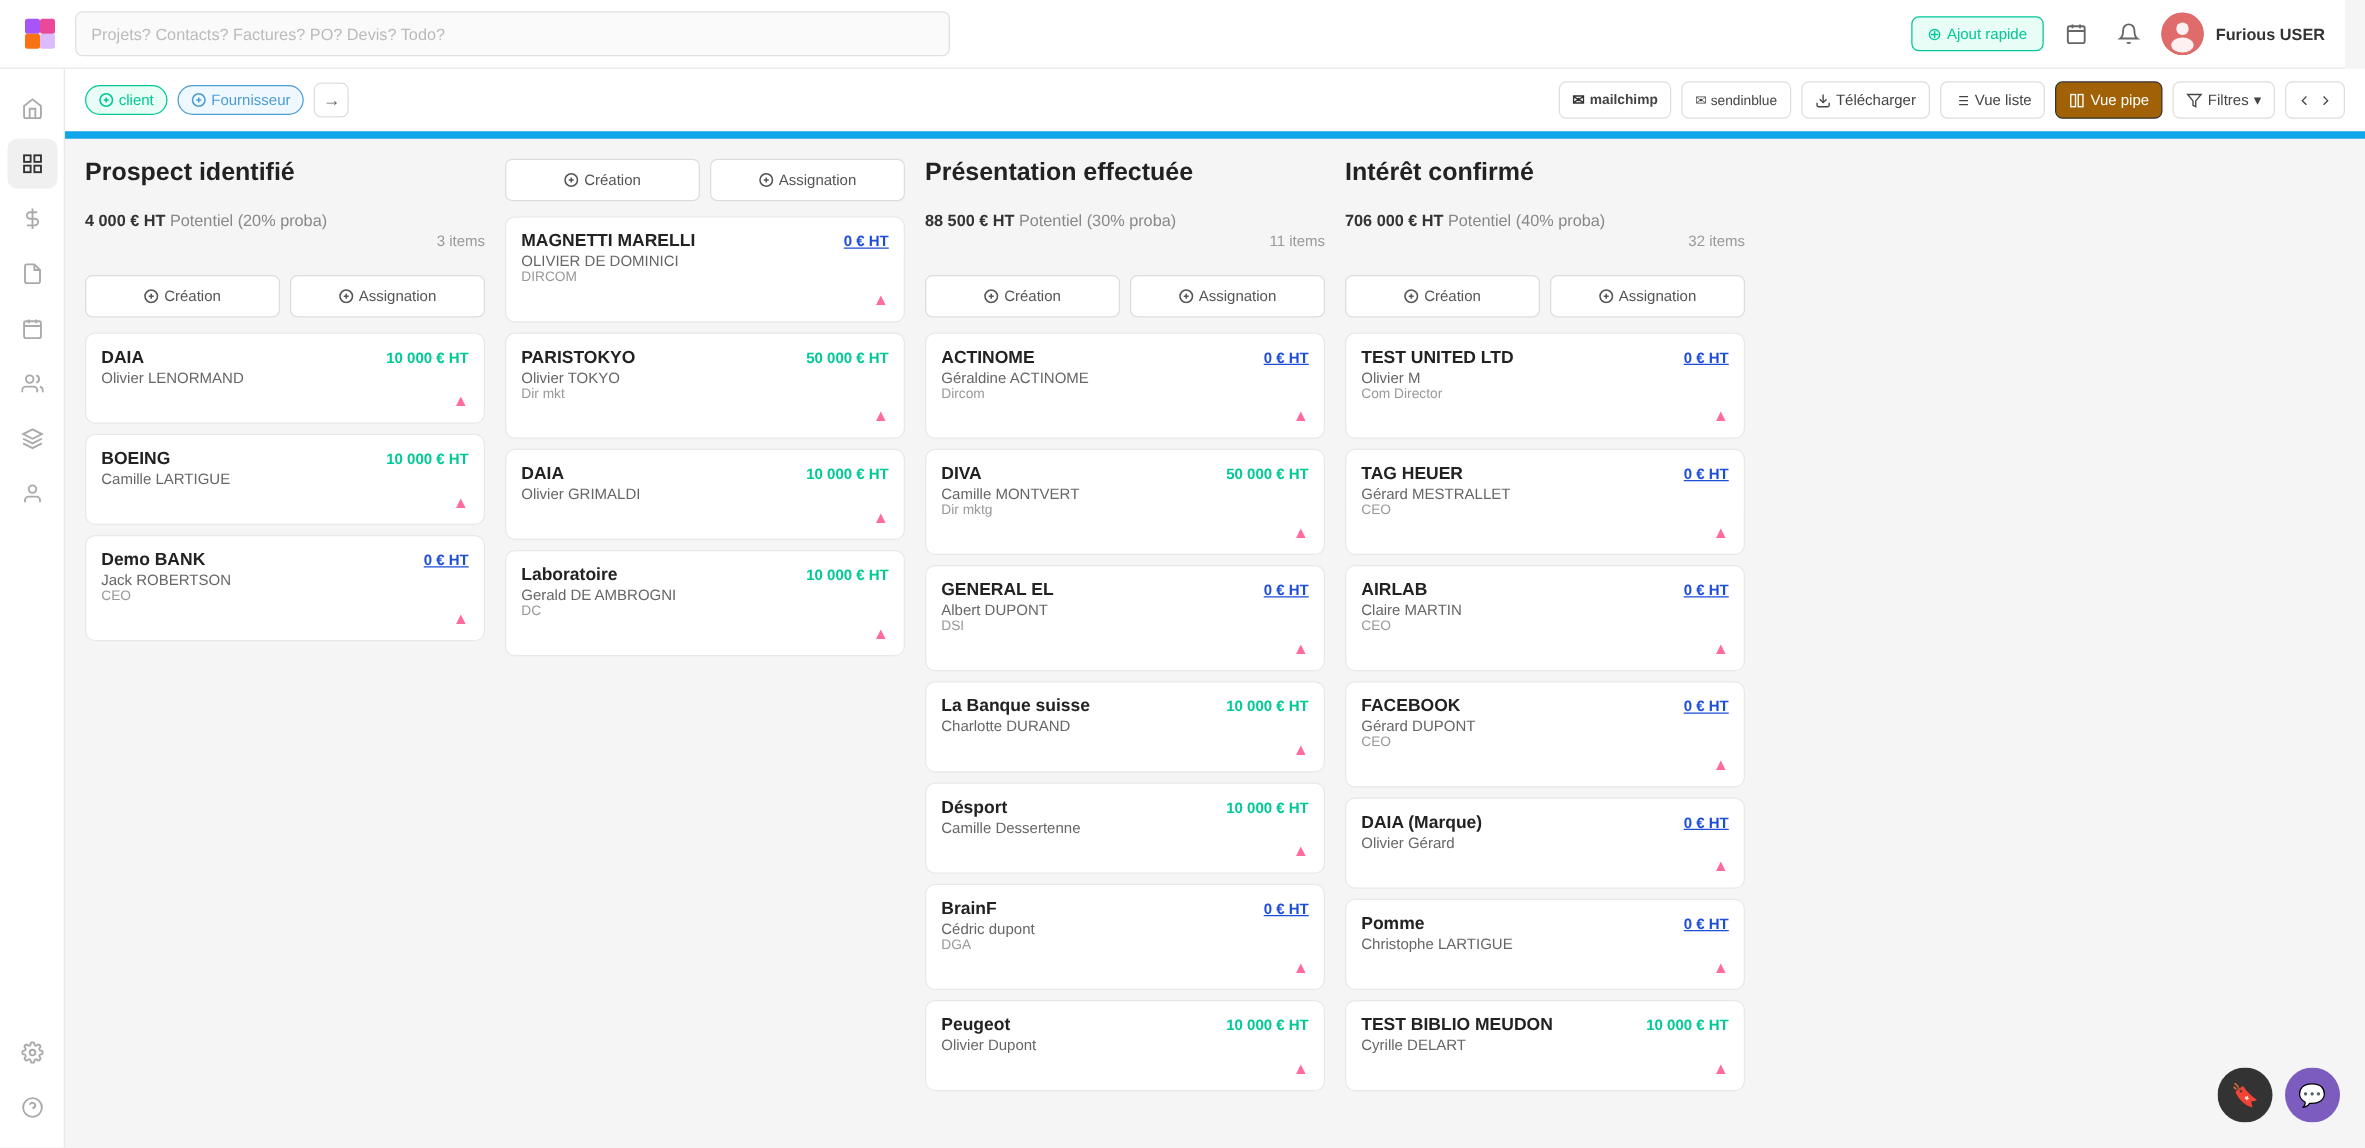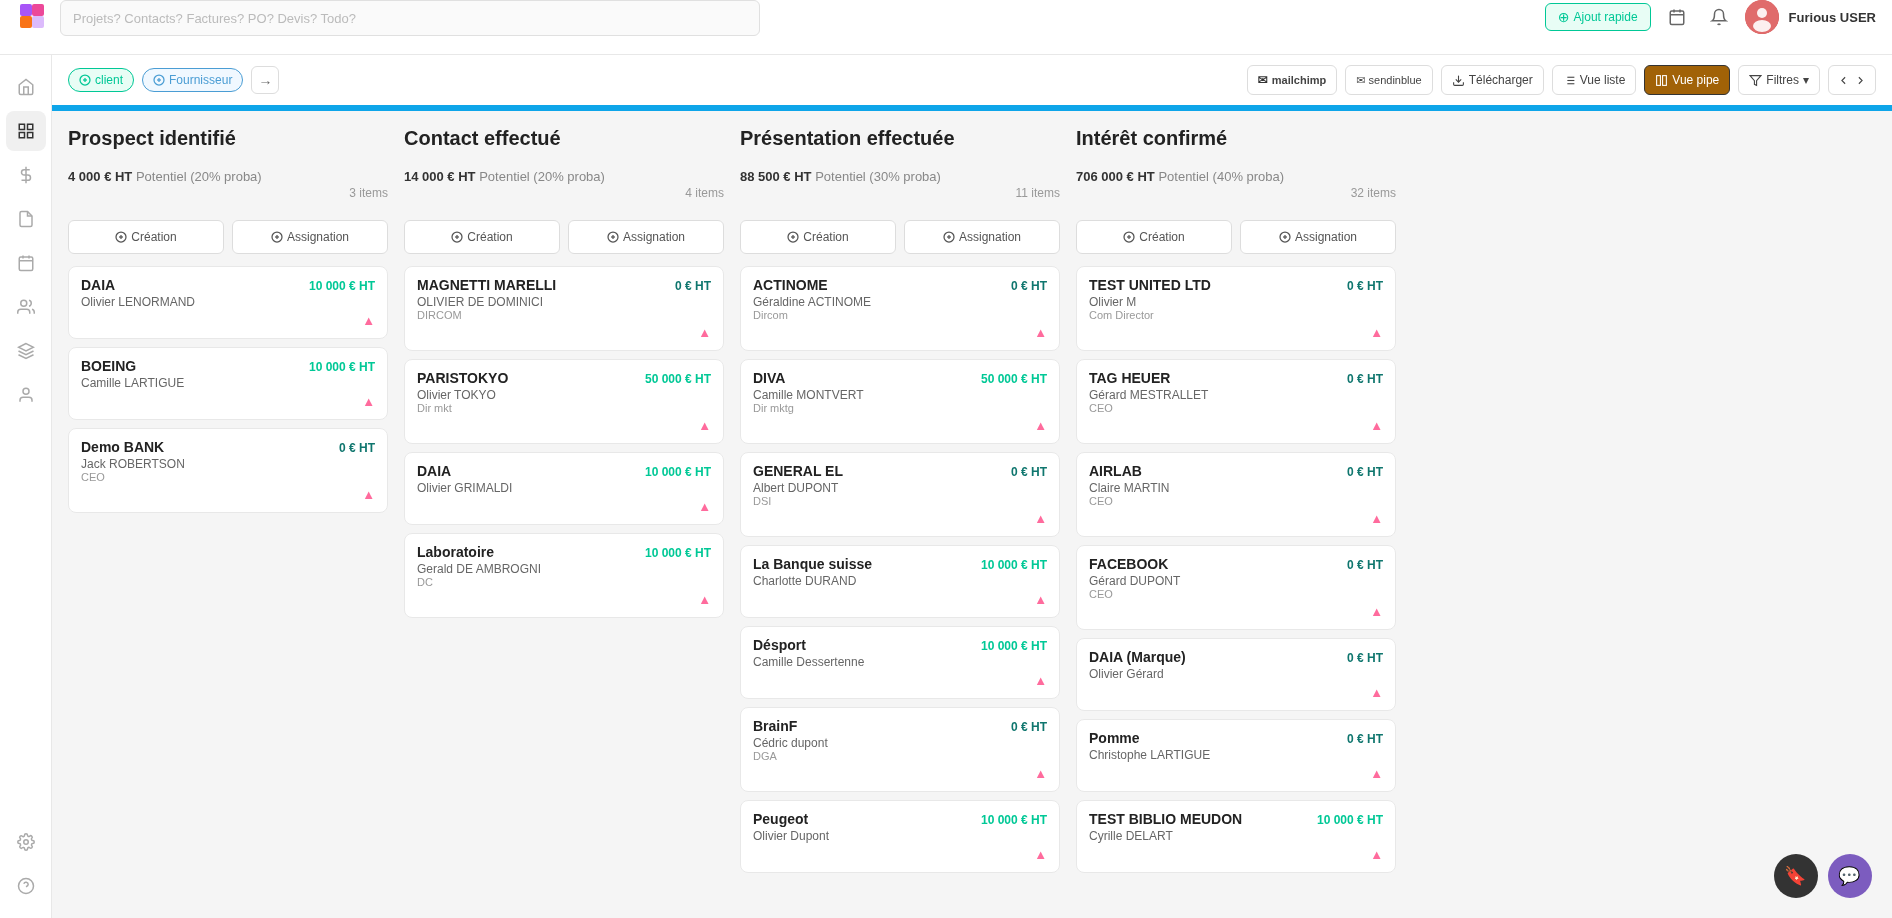--- a/index.html
+++ b/index.html
@@ -3,26 +3,26 @@
   <meta charset="utf-8">
   <style>
     * { box-sizing: border-box; margin: 0; padding: 0; }
     body { font-family: -apple-system, BlinkMacSystemFont, 'Segoe UI', sans-serif; background: #f5f5f5; overflow: hidden; height: 918px; }
 
     
     .top-nav {
       height: 55px;
       background: #fff;
       display: flex;
-      align-items: flex-start;
+      align-items: center;
       padding: 0 16px;
       border-bottom: 1px solid #e8e8e8;
       gap: 12px;
       position: fixed;
-      top: 0; left: 0; right: 0;
+      top: 0; left: 0; right: 16px;
       z-index: 100;
     }
     .logo { width: 32px; height: 32px; display: flex; align-items: center; justify-content: center; }
     .logo svg { width: 28px; height: 28px; }
     .search-bar {
       flex: 1;
       max-width: 700px;
       height: 36px;
       border: 1px solid #e0e0e0;
       border-radius: 6px;
@@ -238,21 +238,21 @@
       cursor: pointer;
     }
     .card-top {
       display: flex;
       justify-content: space-between;
       align-items: flex-end;
       margin-bottom: 2px;
     }
     .card-company { font-size: 14px; font-weight: 600; color: #222; }
     .card-amount { font-size: 12px; font-weight: 600; color: #00c896; white-space: nowrap; }
-    .card-amount.zero { color: #0f766e; }
+    .card-amount.zero { color: #1d4ed8; text-decoration: underline; }
     .card-contact { font-size: 12px; color: #666; }
     .card-role { font-size: 11px; color: #999; }
     .card-bottom {
       display: flex;
       justify-content: flex-end;
       margin-top: 4px;
     }
     .alert-icon { color: #ff6b9d; font-size: 13px; }
 
     
@@ -529,27 +529,20 @@
         </div>
         <div class="card-contact">Jack ROBERTSON</div>
         <div class="card-role">CEO</div>
         <div class="card-bottom">
           <span class="alert-icon">▲</span>
         </div>
       </div>
         </div>
     </div>
       <div class="kanban-column">
-      <div class="column-header">
-        <div class="column-title">Contact effectué</div>
-        <div class="column-amount">
-          14 000 € HT <span>Potentiel (20% proba)</span>
-        </div>
-        <div class="column-count">4 items</div>
-      </div>
       <div class="column-actions">
         <button class="action-btn">
           <svg width="12" height="12" viewBox="0 0 24 24" fill="none" stroke="currentColor" stroke-width="2.5">
               <circle cx="12" cy="12" r="10"></circle>
               <line x1="12" y1="8" x2="12" y2="16"></line>
               <line x1="8" y1="12" x2="16" y2="12"></line>
             </svg>
           Création
         </button>
         <button class="action-btn">

